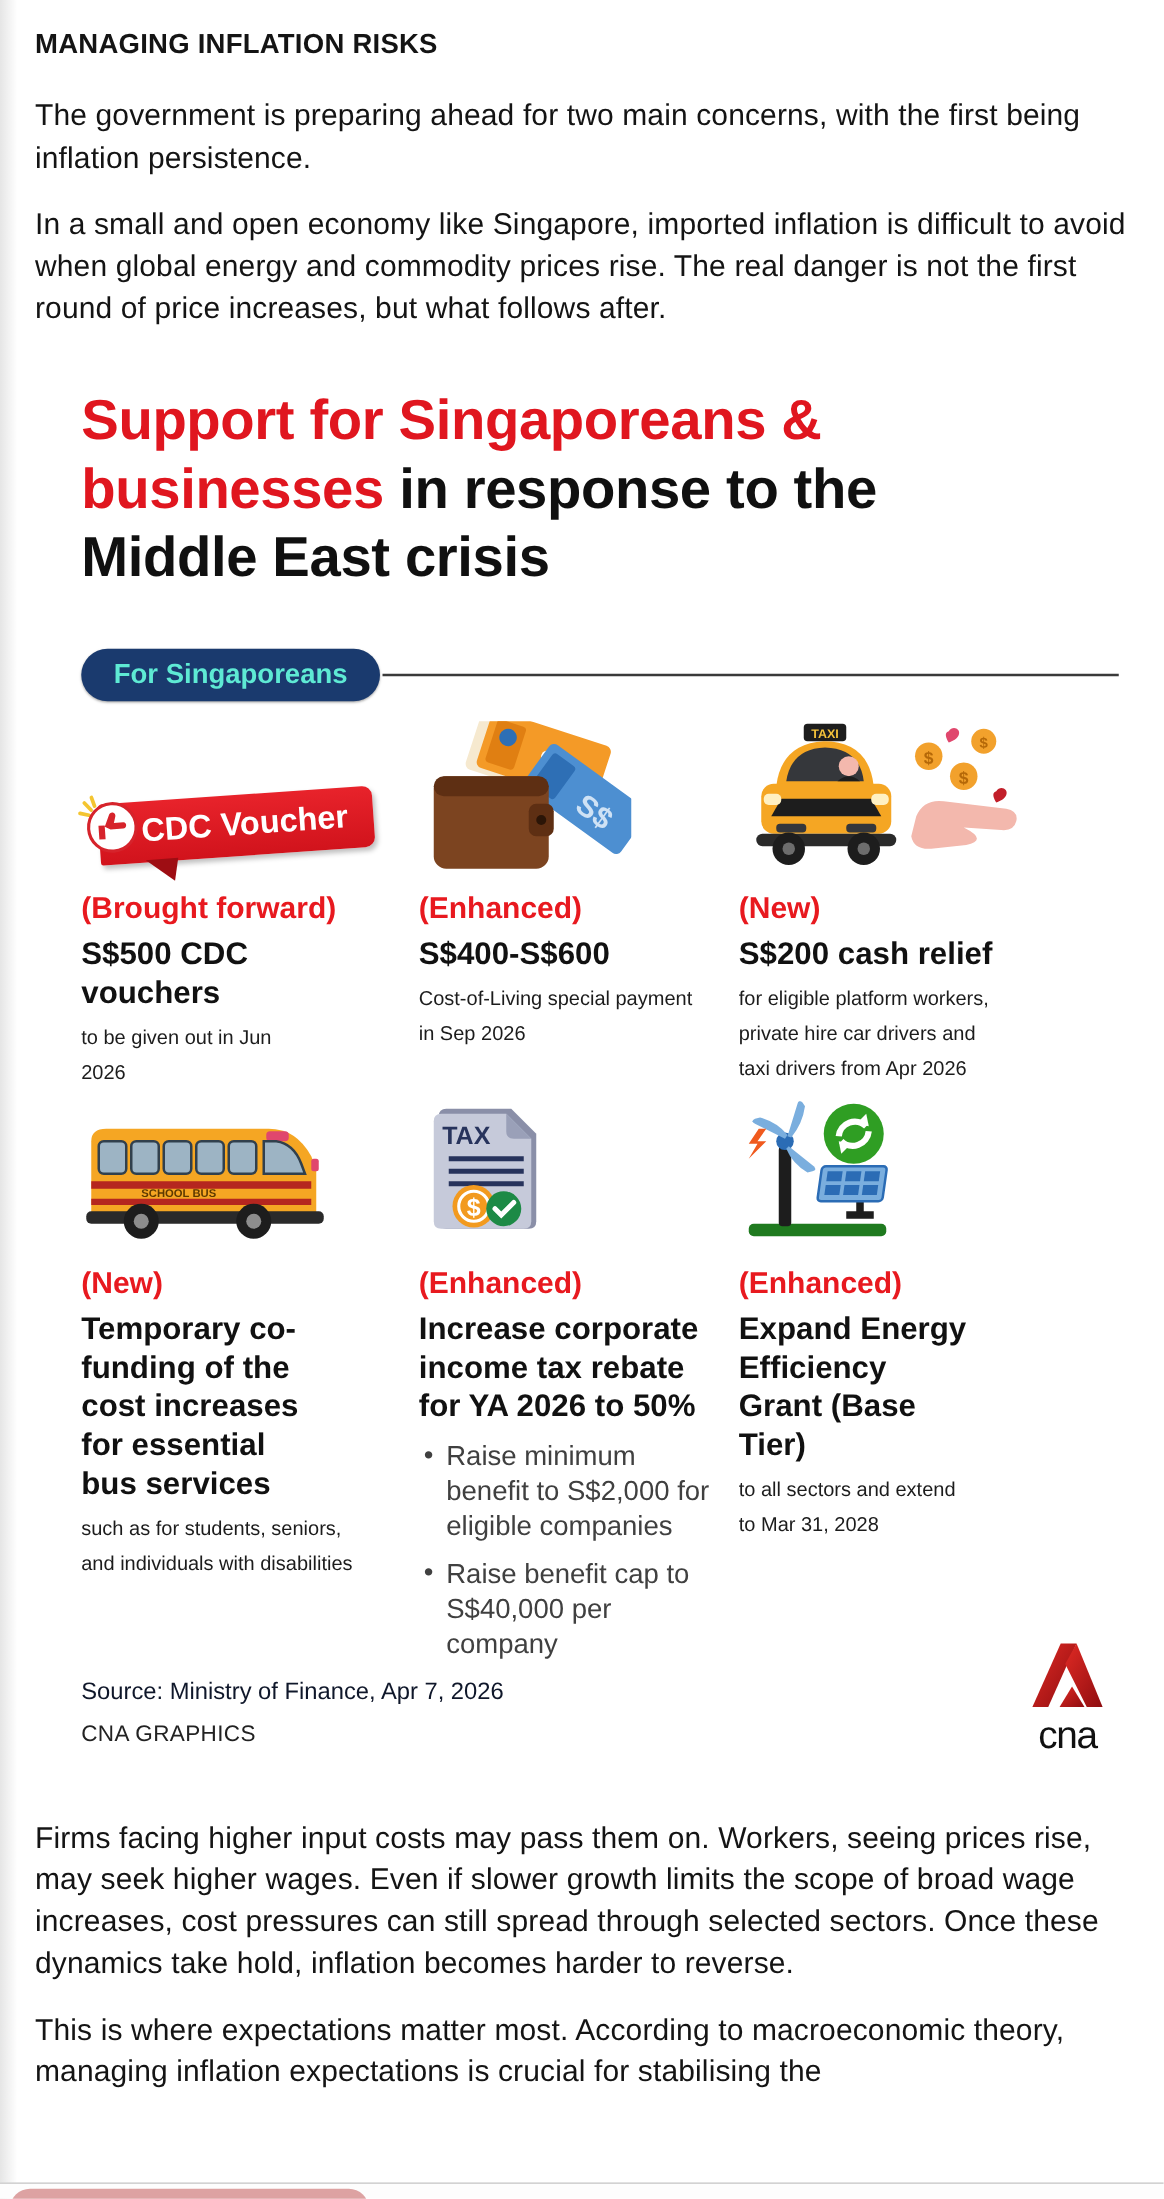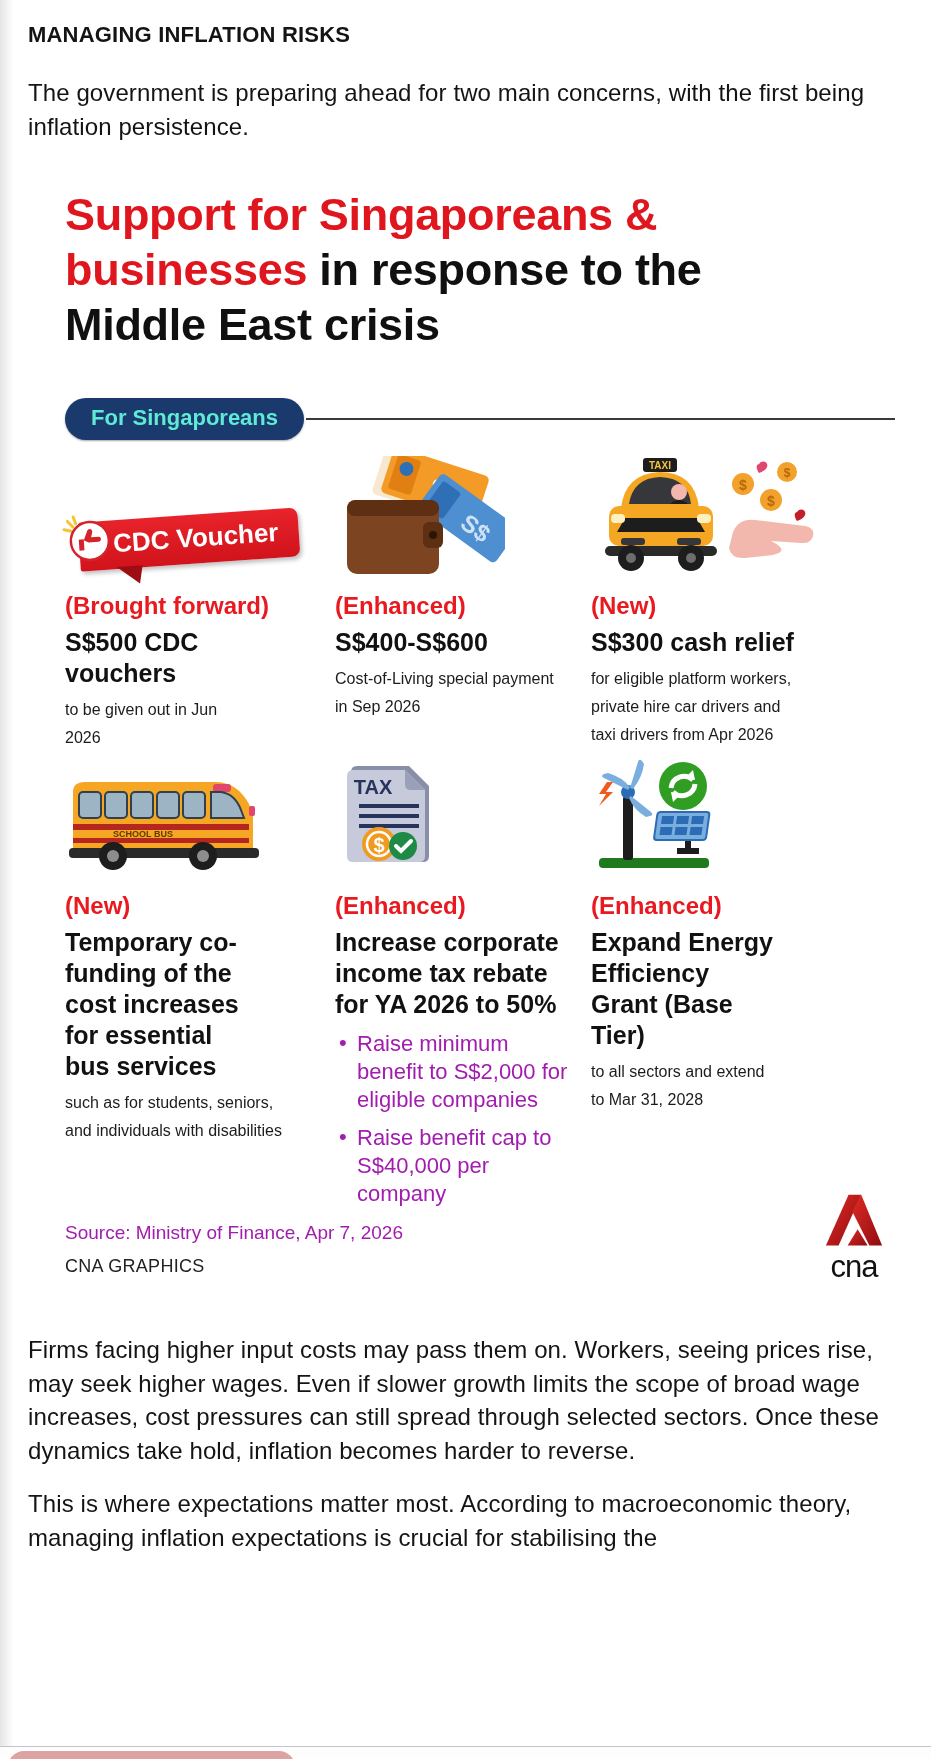--- a/index.html
+++ b/index.html
@@ -30,25 +30,25 @@
   .cell { padding-right:14px; }
   .icon-box { height:124px; display:flex; align-items:flex-end; }
   .icon-box.biz { height:112px; align-items:flex-end; }
   .tag { color:#e8191f; font-size:24px; font-weight:bold; margin-top:14px; }
   .col-title { font-size:25px; font-weight:bold; line-height:31px; margin-top:7px; color:#111; }
   .col-desc { font-size:16px; line-height:28px; margin-top:7px; color:#1c1c1c; }
   .w150{max-width:150px;} .w185{max-width:185px;} .w190{max-width:190px;}
   .w215{max-width:215px;} .w225{max-width:228px;} .w235{max-width:238px;} .w230{max-width:232px;}
   ul.bullets { list-style:none; margin-top:10px; }
   ul.bullets li { font-size:22px; line-height:28px; position:relative;
-    padding-left:22px; max-width:250px; margin-bottom:10px; color:#a21caf; }
+    padding-left:22px; max-width:250px; margin-bottom:10px; color:#404040; }
   ul.bullets li::before { content:"•"; position:absolute; left:4px; top:-1px; font-size:22px; }
 
   .ig-footer { display:flex; justify-content:space-between; align-items:flex-end; margin-top:4px; }
-  .src-line { font-size:19px; color:#a21caf; }
+  .src-line { font-size:19px; color:#0f172a; }
   .credit-line { font-size:18px; color:#222; margin-top:12px; letter-spacing:.3px; }
   .cna-logo { text-align:center; margin-right:12px; margin-top:-55px; }
   .cna-text { font-size:31px; font-weight:normal; color:#111; letter-spacing:-1px; line-height:20px; }
 
   
   .ribbon-wrap { position:relative; transform:rotate(-4deg); margin-left:14px; margin-bottom:14px; }
   .ribbon { background:linear-gradient(180deg,#e8232b,#d1131c); color:#fff; font-weight:bold;
     font-size:26px; padding:8px 20px 10px 34px; border-radius:4px 8px 8px 2px;
     box-shadow:2px 3px 4px rgba(0,0,0,.25); white-space:nowrap; }
   .ribbon-fold { position:absolute; left:34px; bottom:-16px; width:0; height:0;
@@ -64,20 +64,21 @@
     background:#dda2a2; border-radius:16px; }
 </style>
 </head>
 <body>
 
 <div class="page">
 
   <h2 class="section-heading">MANAGING INFLATION RISKS</h2>
 
   <p class="body-p">The government is preparing ahead for two main concerns, with the first being inflation persistence.</p>
+  <p class="body-p" style="margin-top:20px;">In a small and open economy like Singapore, imported inflation is difficult to avoid when global energy and commodity prices rise. The real danger is not the first round of price increases, but what follows after.</p>
 
   <div class="infographic">
 
     <div class="ig-title">
       <span class="red">Support for Singaporeans &amp; businesses</span><span class="blk"> in response to the Middle East crisis</span>
     </div>
 
     <div class="band">
       <span class="pill">For Singaporeans</span>
       <span class="band-line"></span>
@@ -158,21 +159,21 @@
             <rect x="30" y="82" width="24" height="7" rx="3" fill="#35373b"></rect>
             <rect x="86" y="82" width="24" height="7" rx="3" fill="#35373b"></rect>
             <rect x="14" y="90" width="112" height="10" rx="5" fill="#2a2a2a"></rect>
             <circle cx="40" cy="102" r="13" fill="#1d1d1d"></circle>
               <circle cx="40" cy="102" r="5" fill="#6d6d6d"></circle>
             <circle cx="100" cy="102" r="13" fill="#1d1d1d"></circle>
               <circle cx="100" cy="102" r="5" fill="#6d6d6d"></circle>
           </svg>
         </div>
         <div class="tag">(New)</div>
-        <div class="col-title">S$300 cash relief</div>
+        <div class="col-title">S$200 cash relief</div>
         <div class="col-desc w215">for eligible platform workers, private hire car drivers and taxi drivers from Apr 2026</div>
       </div>
     </div>
 
 
     <div class="grid">
 
       <div class="cell">
         <div class="icon-box biz">
           <svg width="200" height="96" viewBox="0 0 200 96" class="biz-icon-pad">

